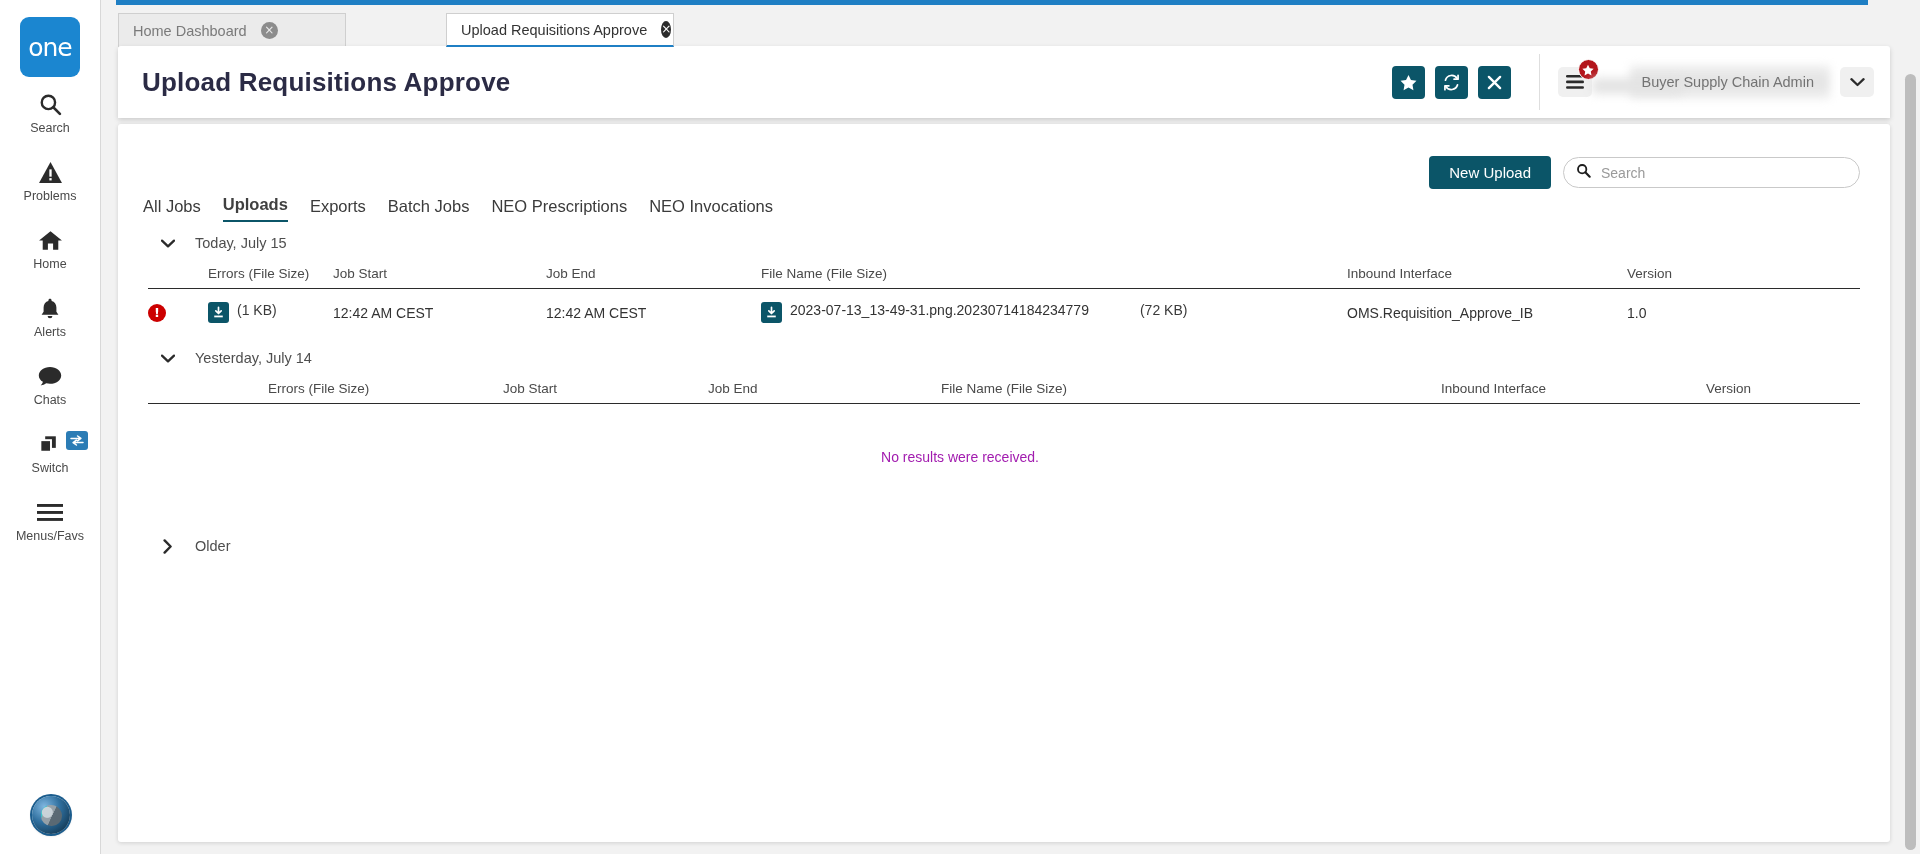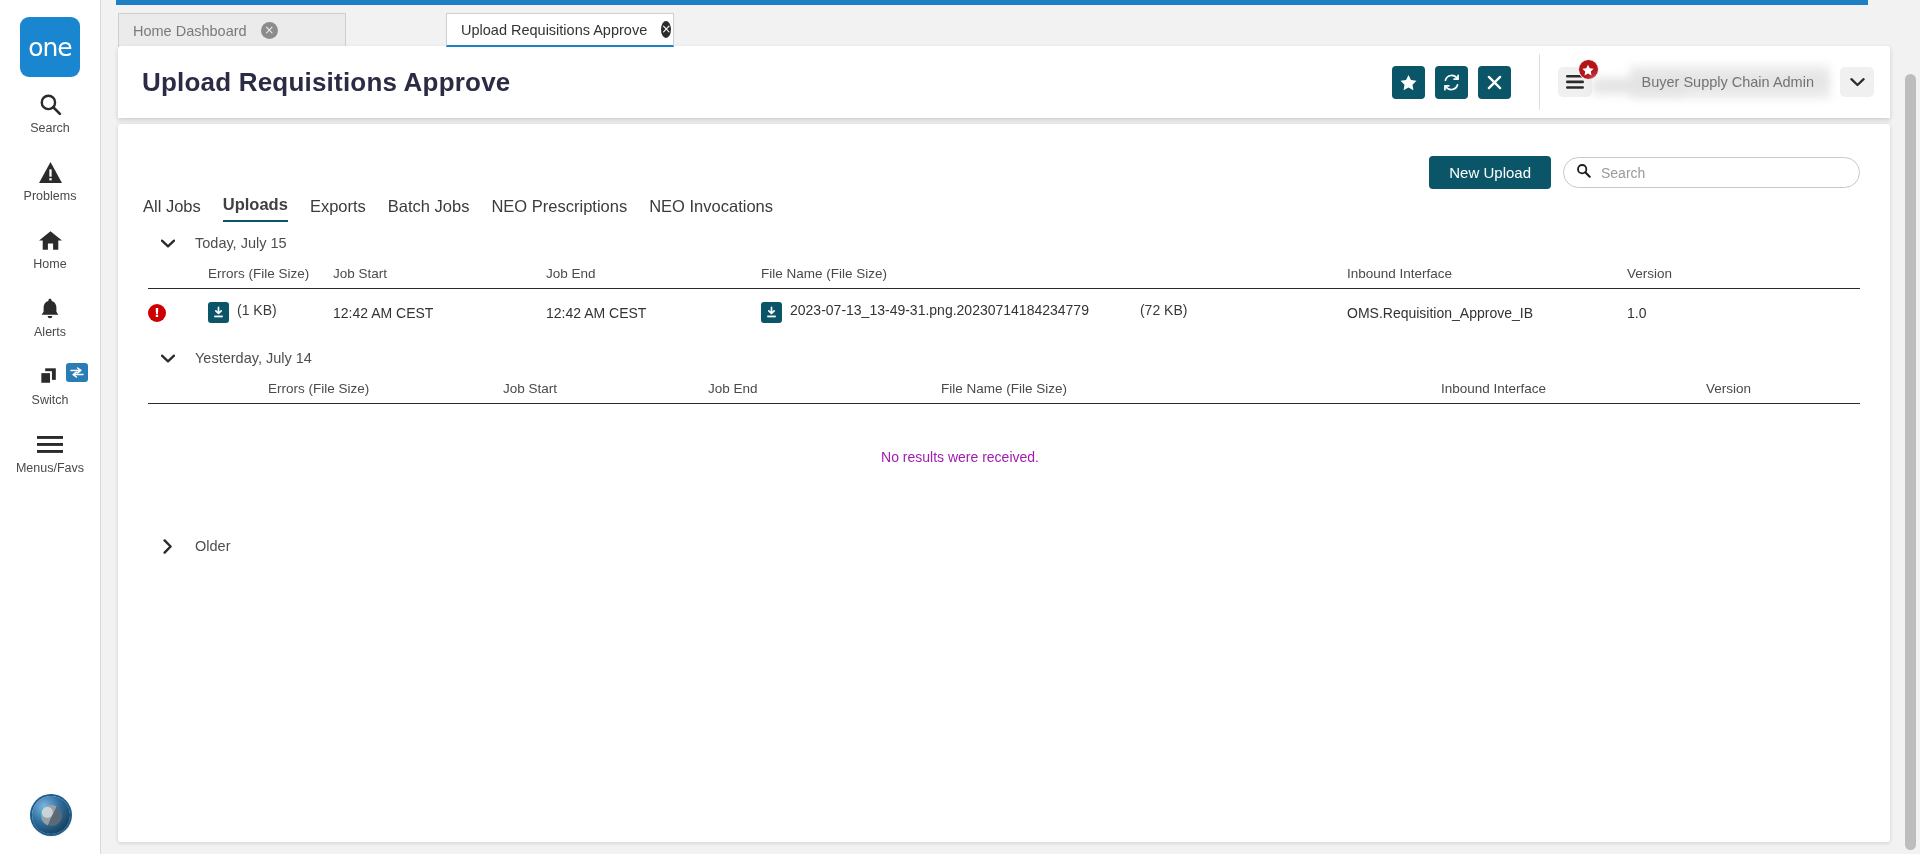--- a/index.html
+++ b/index.html
@@ -231,20 +231,28 @@
     <div class="nav-item">
       <span class="nav-icon">
         <svg width="24" height="25" viewBox="0 0 24 24">
             <path d="M12 2.2c-.9 0-1.6.7-1.6 1.6v.6C7.5 5.1 5.6 7.7 5.6 10.9v4.3L3.6 18.2h16.8l-2-3v-4.3c0-3.2-1.9-5.8-4.8-6.5v-.6c0-.9-.7-1.6-1.6-1.6z" fill="#2b2b2b"></path>
             <path d="M9.6 19.4a2.4 2.4 0 0 0 4.8 0z" fill="#2b2b2b"></path>
           </svg>
       </span>
       <span class="nav-label">Alerts</span>
     </div>
 
+    <div class="nav-item">
+      <span class="nav-icon">
+        <svg width="26" height="24" viewBox="0 0 26 24">
+            <path d="M13 3C6.7 3 1.8 6.8 1.8 11.4c0 2.6 1.6 4.9 4.1 6.4-.3 1.4-1.1 2.7-2.2 3.6 2.1-.2 4-1 5.5-2.1 1.2.3 2.5.5 3.8.5 6.3 0 11.2-3.8 11.2-8.4S19.3 3 13 3z" fill="#2b2b2b"></path>
+          </svg>
+      </span>
+      <span class="nav-label">Chats</span>
+    </div>
 
     <div class="nav-item">
       <span class="nav-icon">
         <svg width="27" height="23" viewBox="0 0 28 22">
             <rect x="8.5" y="2.5" width="11" height="12" fill="#2b2b2b"></rect>
             <rect x="3.5" y="6.5" width="11" height="12" fill="#2b2b2b" stroke="#ffffff" stroke-width="2"></rect>
           </svg>
       </span>
       <span class="switch-badge">
         <svg width="14" height="11" viewBox="0 0 14 11">

